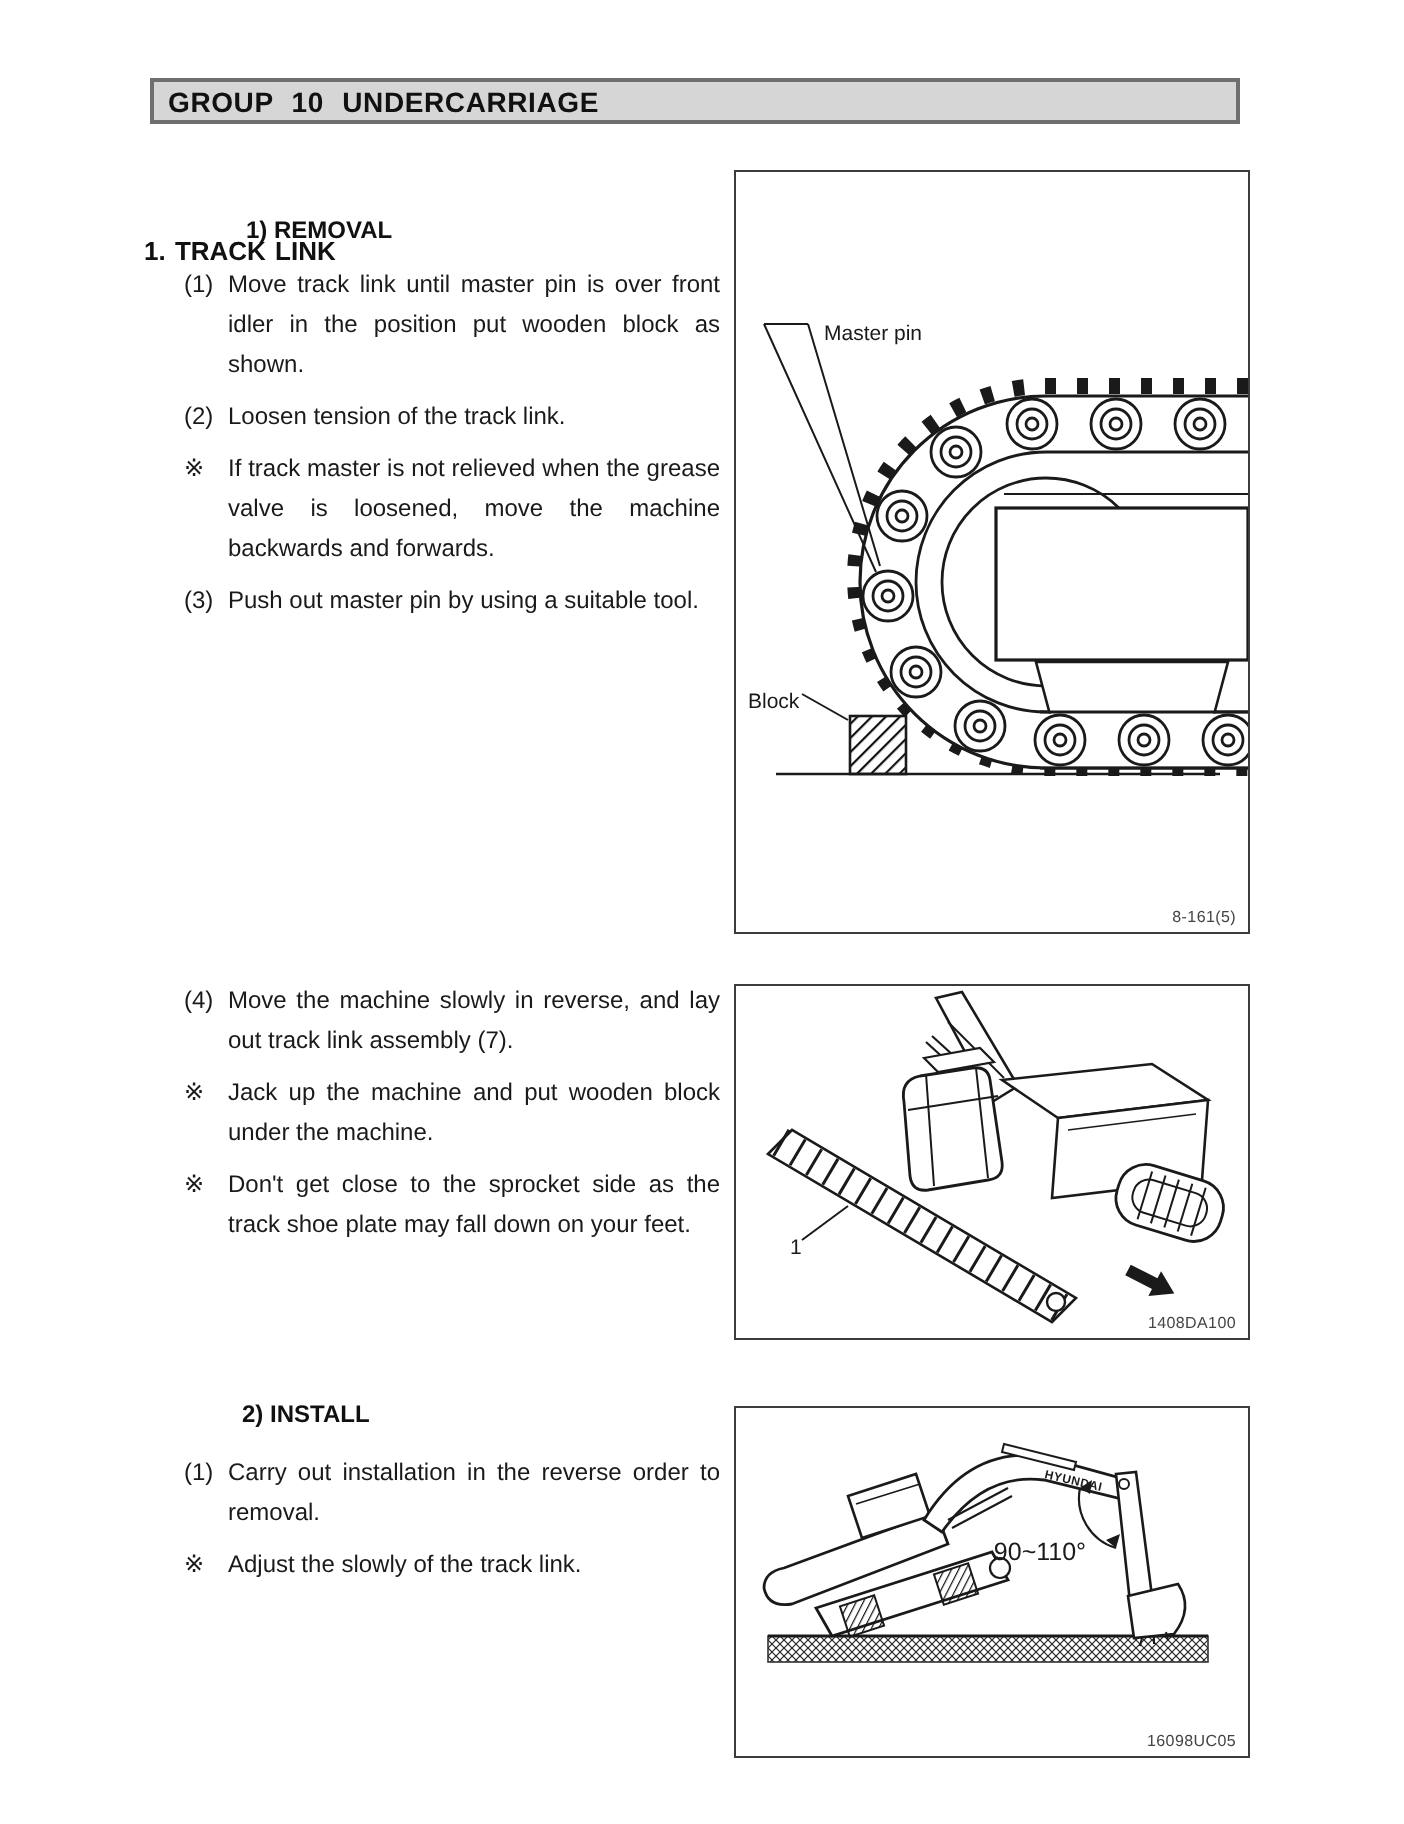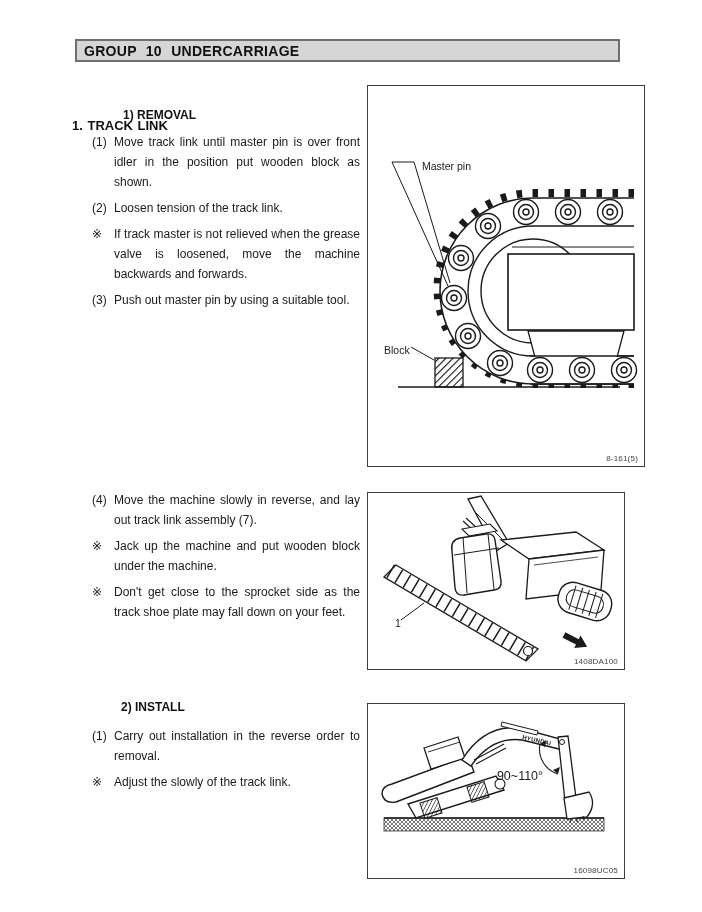--- a/index.html
+++ b/index.html
@@ -26,21 +26,21 @@
   #group-a{top:132px;}
   #group-b{top:490px;}
   #group-c{top:726px;}
   .item{display:flex;margin-bottom:6px;font-size:12px;line-height:20px;}
   .item .marker{flex:none;width:22px;}
   .item .text{flex:1;text-align:justify;}
   .fig{
     position:absolute;left:367px;width:256px;background:#fff;
     border:1.5px solid #3c3c3c;
   }
-  #fig1{top:85px;height:380px;padding-left:20px;}
+  #fig1{top:85px;height:380px;}
   #fig2{top:492px;height:176px;}
   #fig3{top:703px;height:174px;}
   .fig svg{position:absolute;left:0;top:0;width:100%;height:100%;}
   .fig-code{
     position:absolute;right:6px;bottom:3px;font-size:8px;color:#444;letter-spacing:.2px;
   }
   svg text{font-family:"Liberation Sans","DejaVu Sans",sans-serif;fill:#1a1a1a;}
   .pin circle{fill:#fff;stroke:#1a1a1a;stroke-width:1.4;}
   .ln{stroke:#1a1a1a;fill:none;}
 </style>

